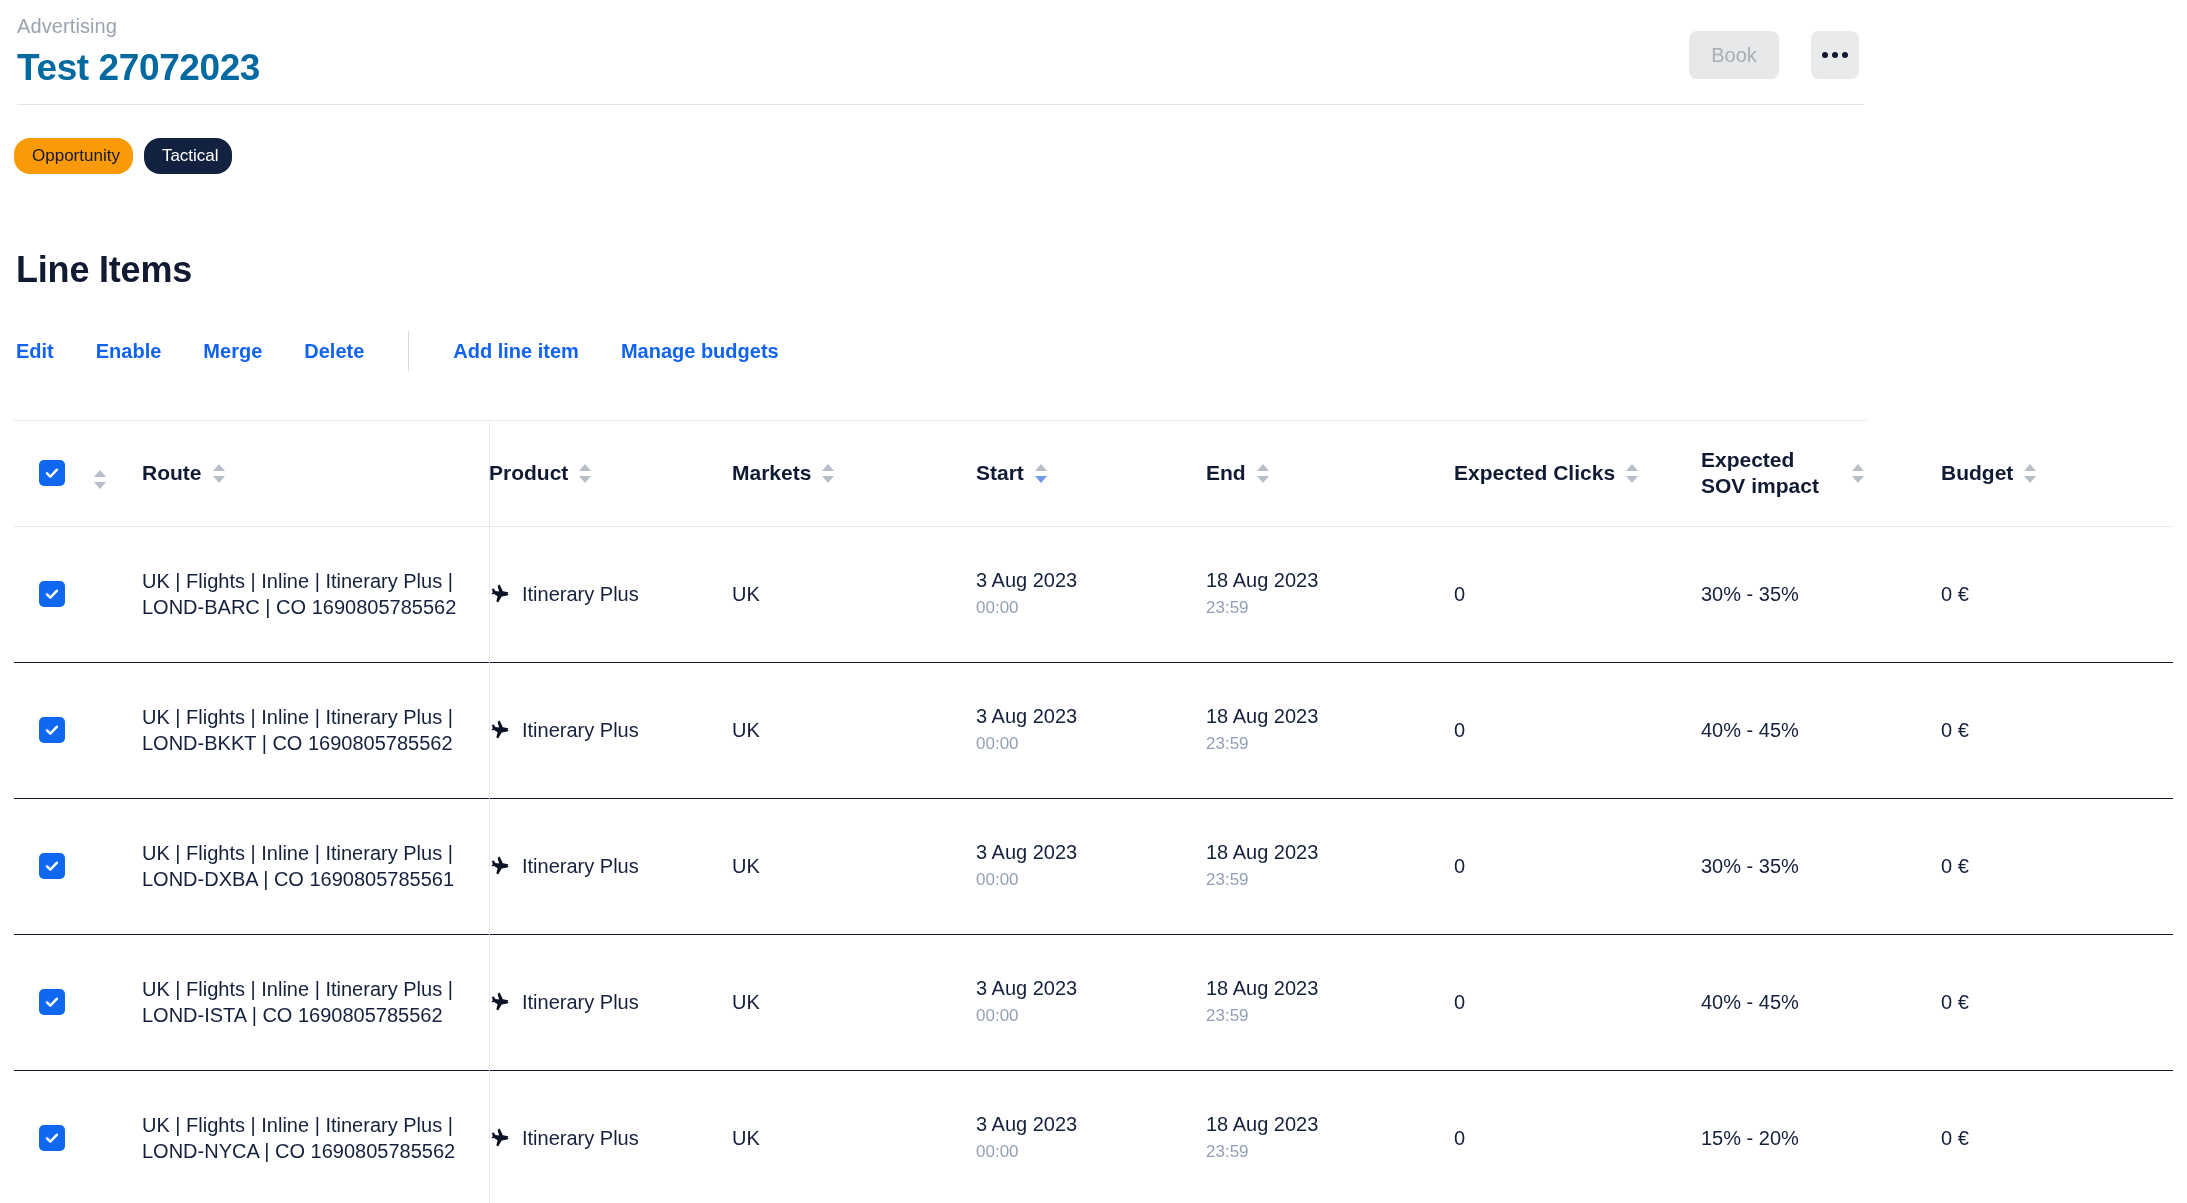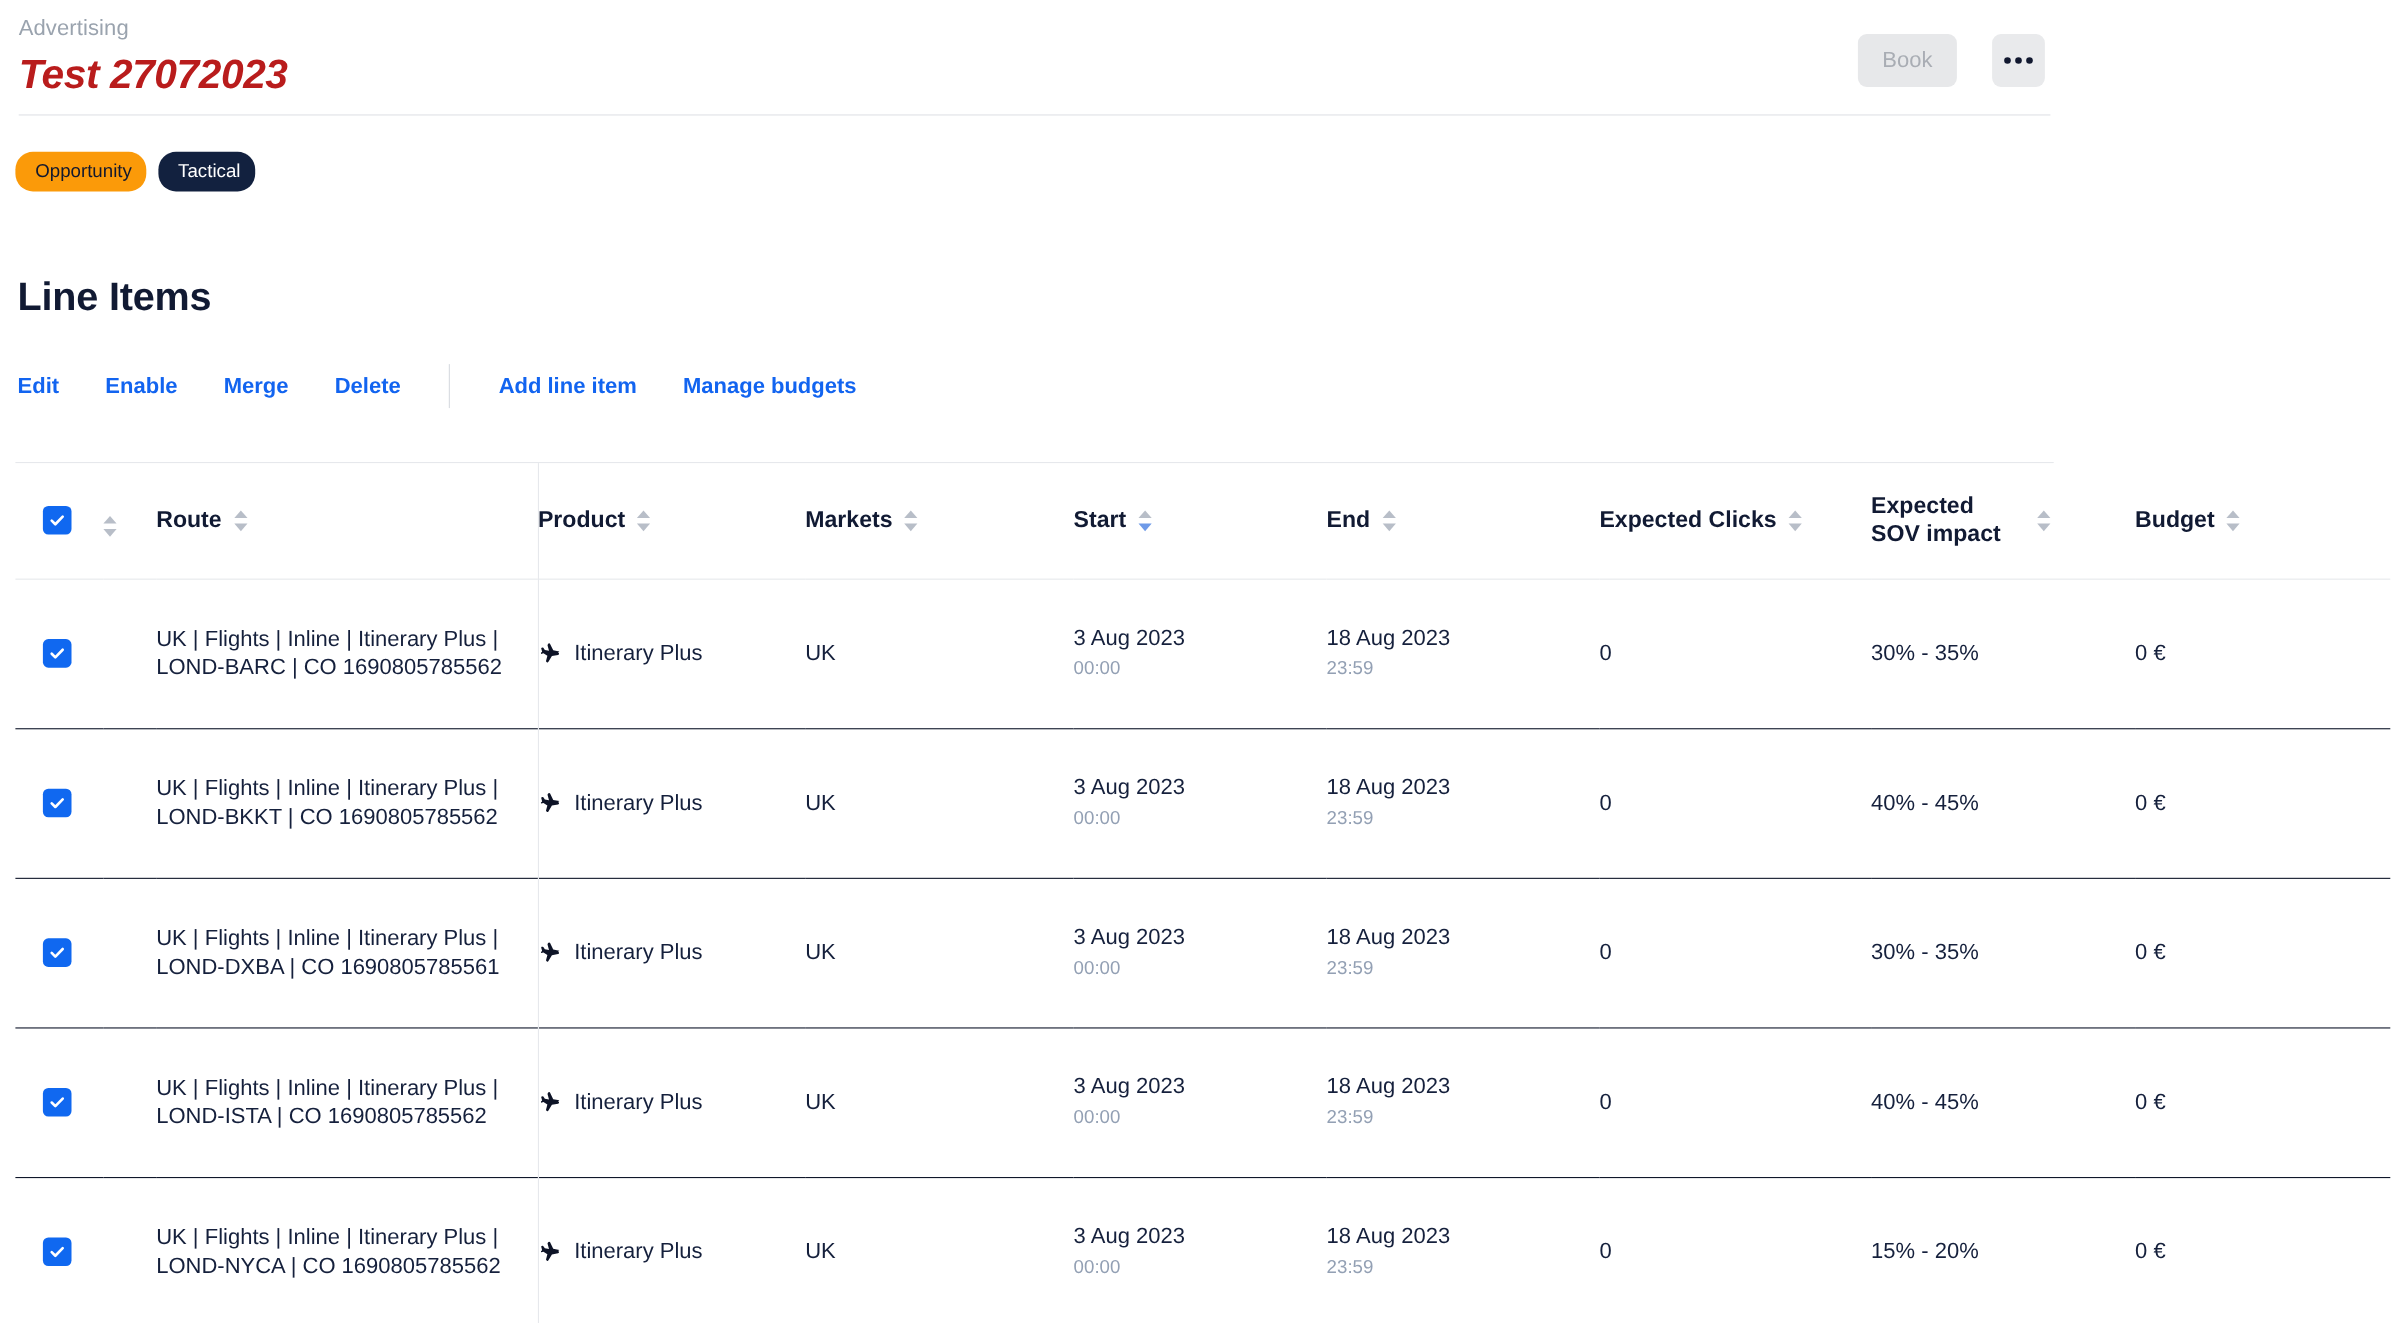--- a/index.html
+++ b/index.html
@@ -24,25 +24,24 @@
   }
   .breadcrumb {
     font-size: 20px;
     color: #9aa3ae;
     line-height: 24px;
     letter-spacing: .1px;
   }
   .page-title {
     font-size: 37px;
     font-weight: 700;
-    color: #b91c1c;
+    color: #0369a1;
     line-height: 46px;
     margin-top: 7px;
     letter-spacing: -0.4px;
-    font-style: italic;
   }
   .header-actions {
     position: absolute;
     top: 31px;
     right: 22px;
     display: flex;
     align-items: center;
     gap: 32px;
   }
   .btn-book {

